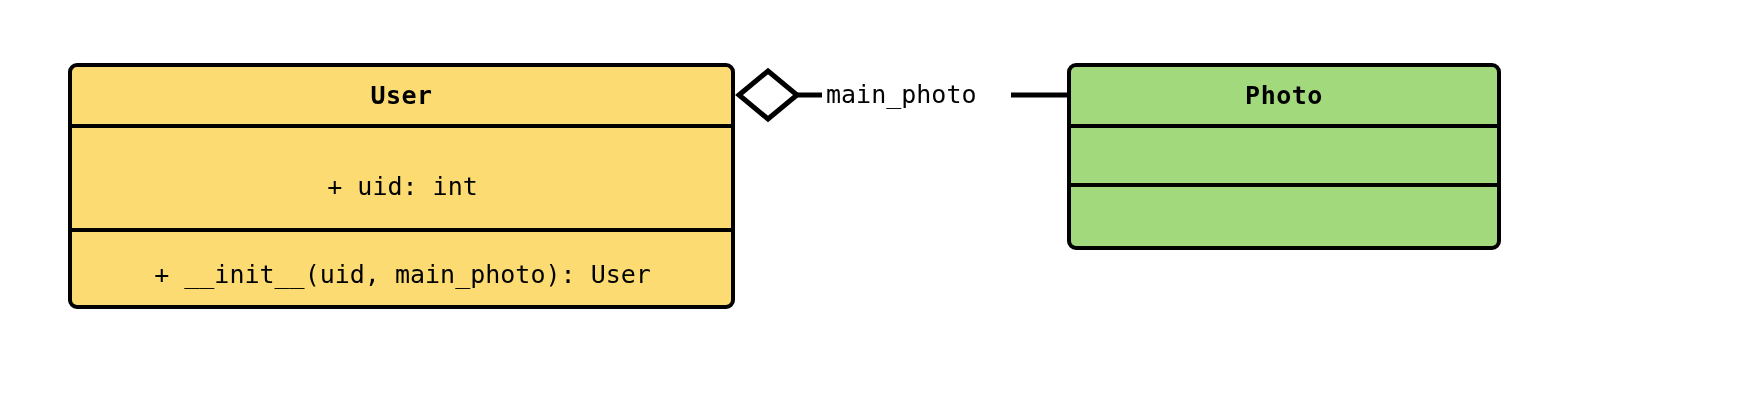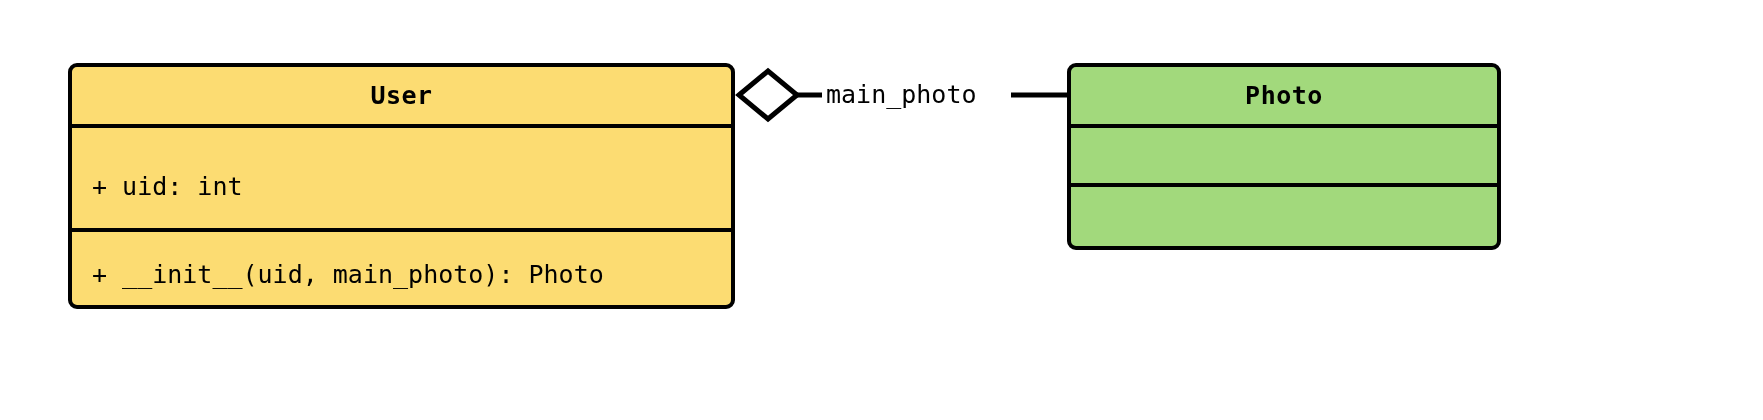--- a/index.html
+++ b/index.html
@@ -52,20 +52,21 @@
     letter-spacing: 0.5px;
     color: #000000;
   }
 
   .uml-class .member-list {
     padding: 8px 18px 8px 20px;
     display: flex;
     flex-direction: column;
     justify-content: center;
     height: 100%;
+    text-align: center;
   }
 
   .uml-class .member {
     font-size: 25px;
     line-height: 31px;
     color: #000000;
     white-space: pre;
   }
 
   .uml-class .member .type-ref {
@@ -132,21 +133,21 @@
     <div class="compartment class-title">User</div>
 
     <div class="compartment attrs-compartment divider-top">
       <div class="member-list">
         <div class="member">+ uid: int</div>
       </div>
     </div>
 
     <div class="compartment methods-compartment divider-top">
       <div class="member-list">
-        <div class="member">+ __init__(uid, main_photo): Photo</div>
+        <div class="member">+ __init__(uid, main_photo): User</div>
       </div>
     </div>
   </div>
 
   <div id="association">
     <svg class="assoc-svg" width="345" height="72" viewBox="0 0 345 72">
 
       <polygon points="9,35 38,11 67,35 38,59" fill="#ffffff" stroke="#000000" stroke-width="5" stroke-linejoin="miter"></polygon>
 
       <line x1="67" y1="35" x2="99" y2="35" stroke="#000000" stroke-width="5" stroke-linecap="butt"></line>

